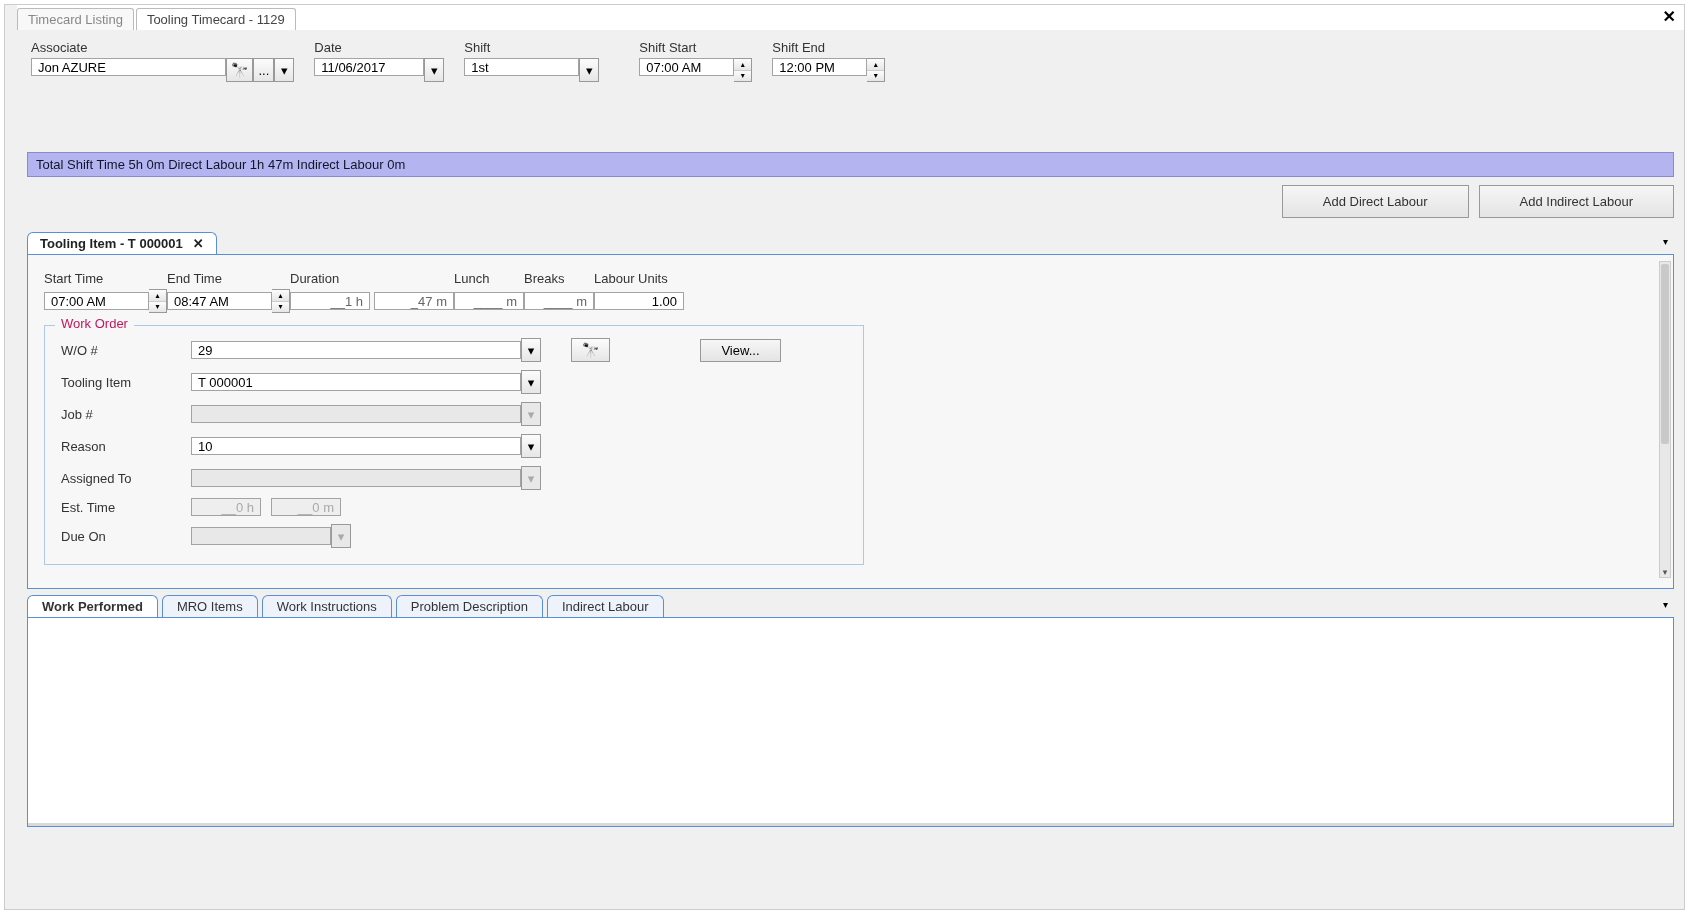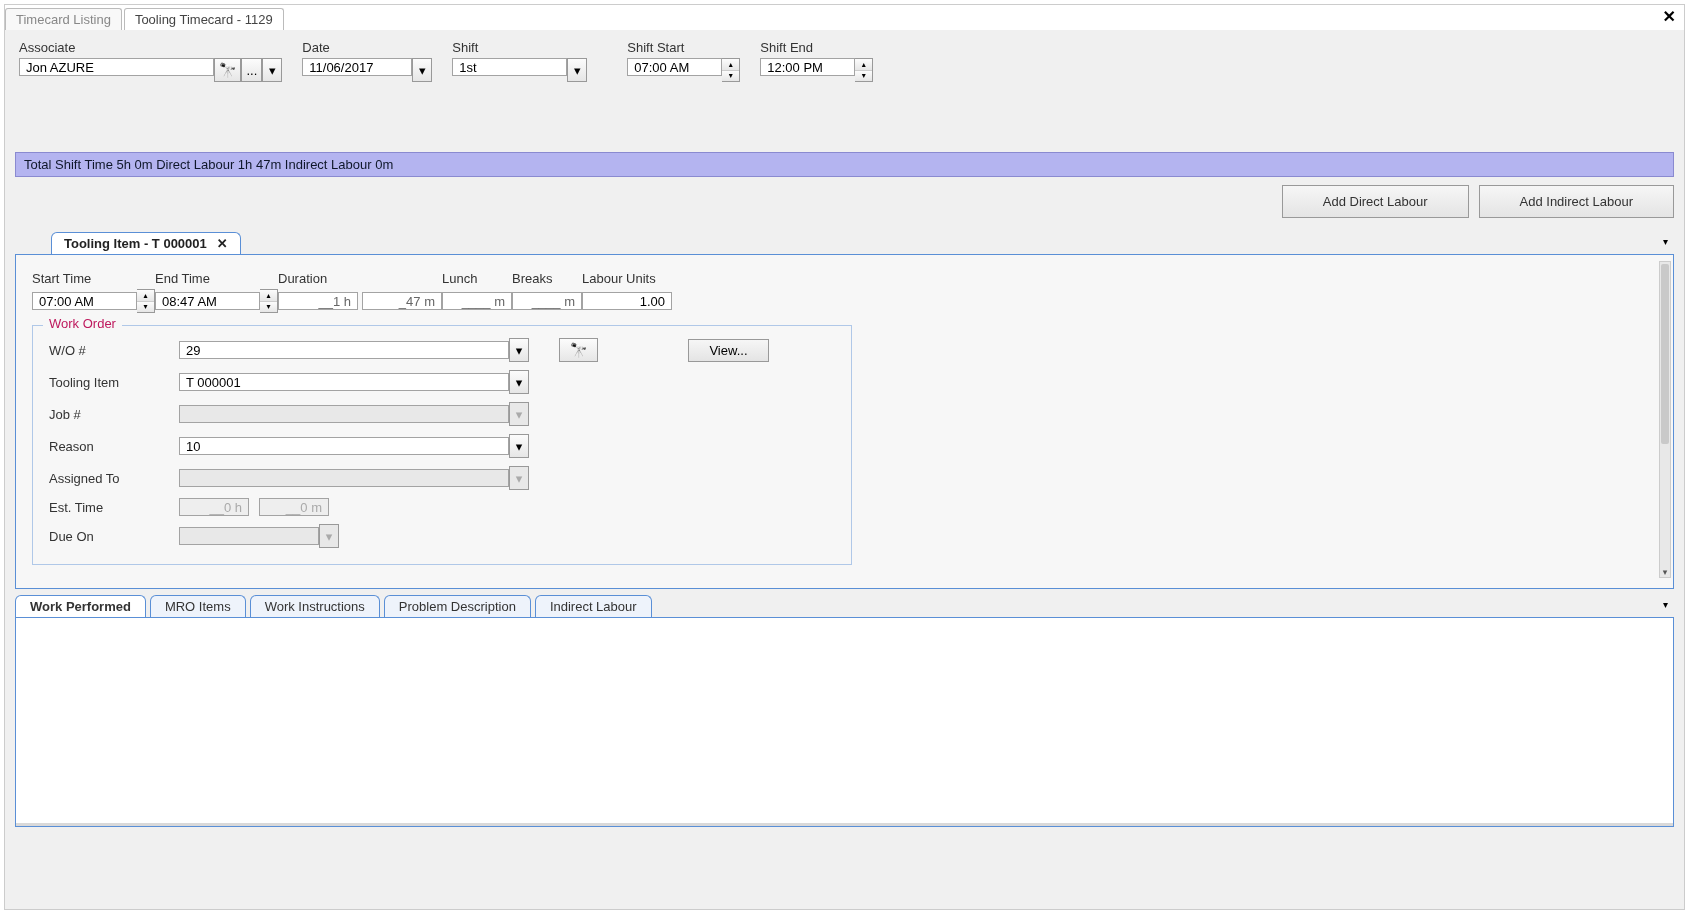--- a/index.html
+++ b/index.html
@@ -20,20 +20,21 @@
   height: 100%;
   padding: 4px;
   position: relative;
 }
 .inner-box {
   border: 1px solid #ccc;
   width: 100%;
   height: 100%;
   background: #f0f0f0;
   position: relative;
+  padding-left: 12px;
 }
 
 
 .top-tabs {
   display: flex;
   align-items: flex-end;
   position: relative;
   height: 25px;
   background: #fff;
 }
@@ -162,21 +163,20 @@
   align-items: flex-end;
   border: 1px solid #5a8fd6;
   border-bottom: none;
   border-radius: 6px 6px 0 0;
   background: #fff;
   padding: 3px 12px;
   position: relative;
   z-index: 2;
   font-weight: 700;
   color: #222;
-  margin-left: 36px;
 }
 .item-tab-header .tab-x {
   margin-left: 10px;
   font-weight: 700;
   cursor: pointer;
 }
 .item-tab-caret {
   position: absolute;
   right: 6px;
   top: 4px;

